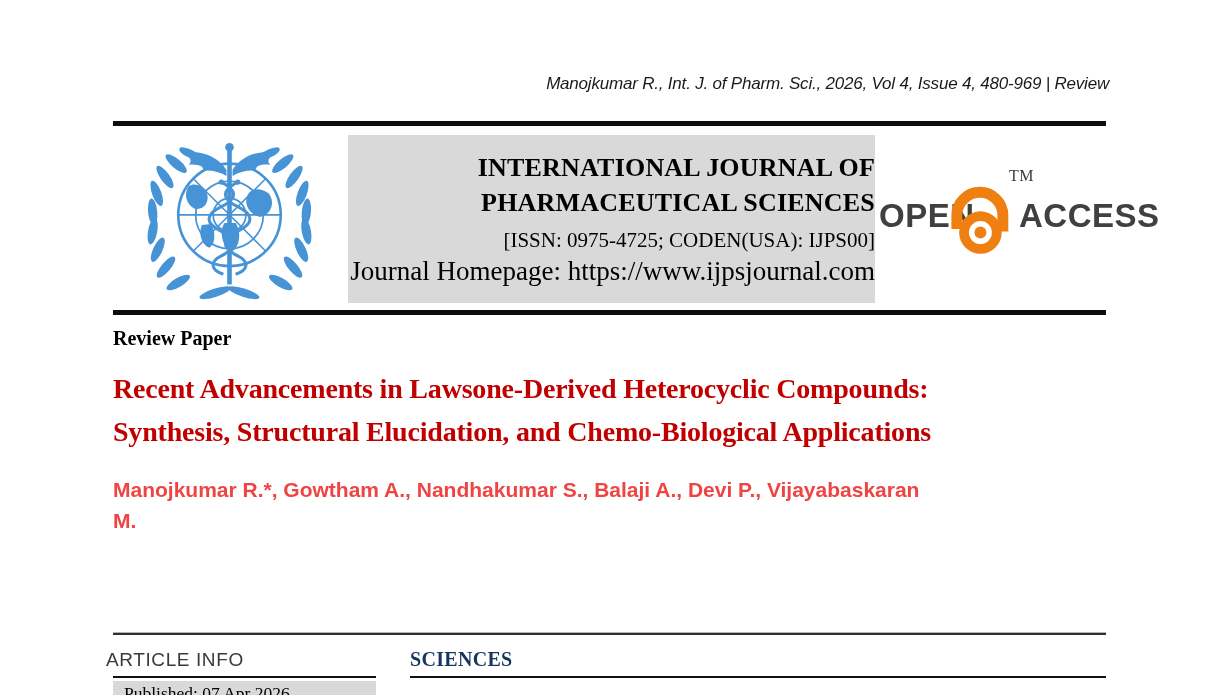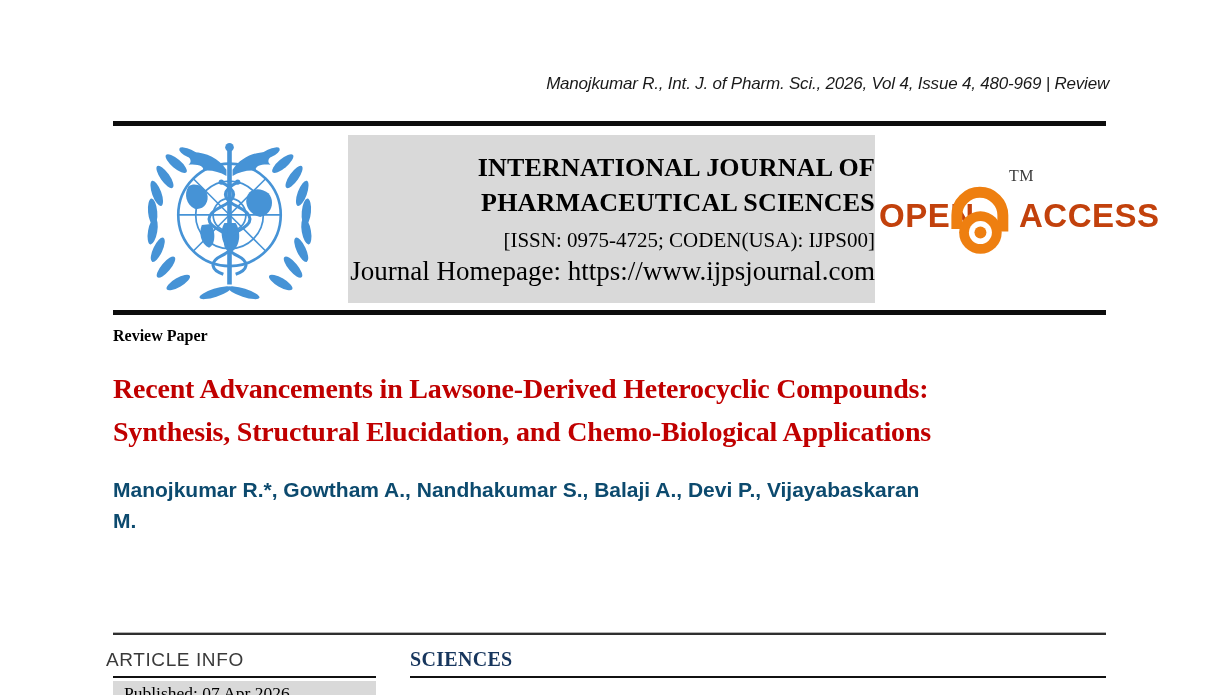--- a/index.html
+++ b/index.html
@@ -53,49 +53,49 @@
   .issn-line { font-size: 21px; color: #000; margin-top: 5px; line-height: 31px; }
   .homepage-line { font-size: 27px; color: #000; line-height: 31px; }
 
   
   .oa-open, .oa-access {
     position: absolute;
     top: 197px;
     font-family: "Liberation Sans", sans-serif;
     font-weight: bold;
     font-size: 33px;
-    color: #c2410c;
+    color: #404040;
     letter-spacing: 0.5px;
   }
   .oa-open { left: 879px; }
   .oa-access { left: 1019px; }
   .oa-lock { position: absolute; left: 947px; top: 167px; width: 68px; height: 92px; }
   .oa-tm {
     position: absolute; left: 1009px; top: 167px;
     font-family: Liberation Serif, serif;
     font-size: 16px; color: #3c3c3c; letter-spacing: 0.5px;
   }
 
   .review-paper {
     position: absolute; left: 113px; top: 327px;
-    font-size: 16px; font-weight: bold; color: #000;
+    font-size: 20px; font-weight: bold; color: #000;
   }
   .article-title {
     position: absolute; left: 113px; top: 367px; width: 995px;
     font-size: 28px; font-weight: bold;
     color: #C00000;
     line-height: 43px;
     letter-spacing: -0.2px;
   }
   .article-title span { display: block; }
   .authors {
     position: absolute; left: 113px; top: 474px; width: 995px;
     font-family: "Liberation Sans", sans-serif;
     font-size: 21px; font-weight: bold;
-    color: #0c4a6e;
+    color: #ef4444;
     line-height: 31px;
   }
   .authors span { display: block; }
   .affiliation {
     position: absolute; left: 113px; top: 566px; width: 995px;
     font-style: italic;
     font-size: 18px;
     color: #000;
     line-height: 31px;
   }

